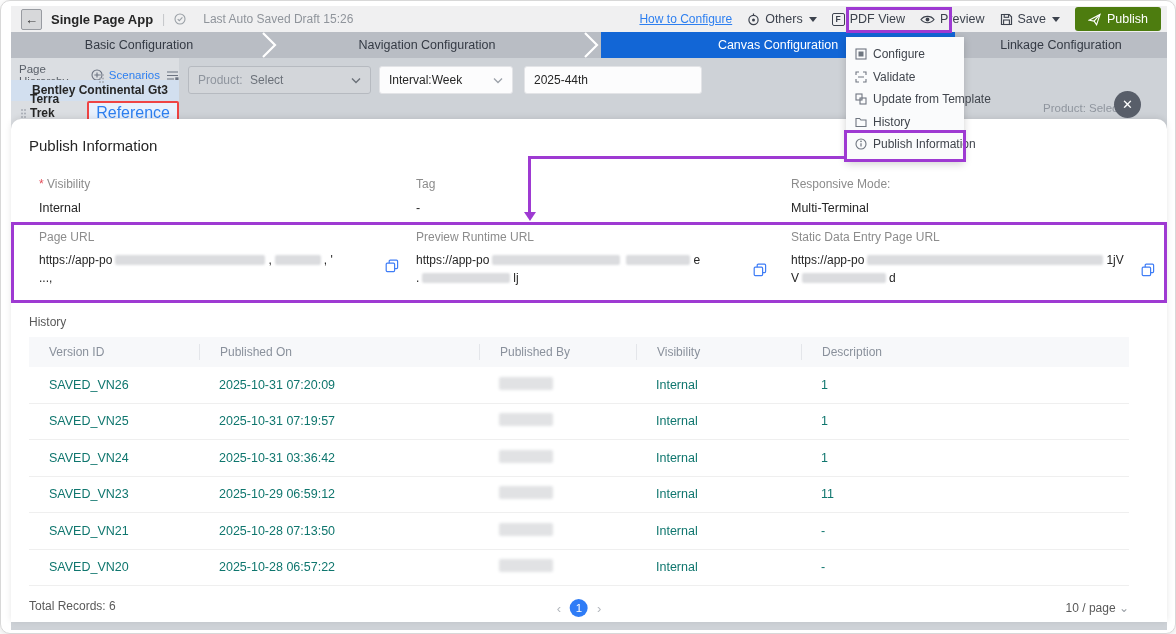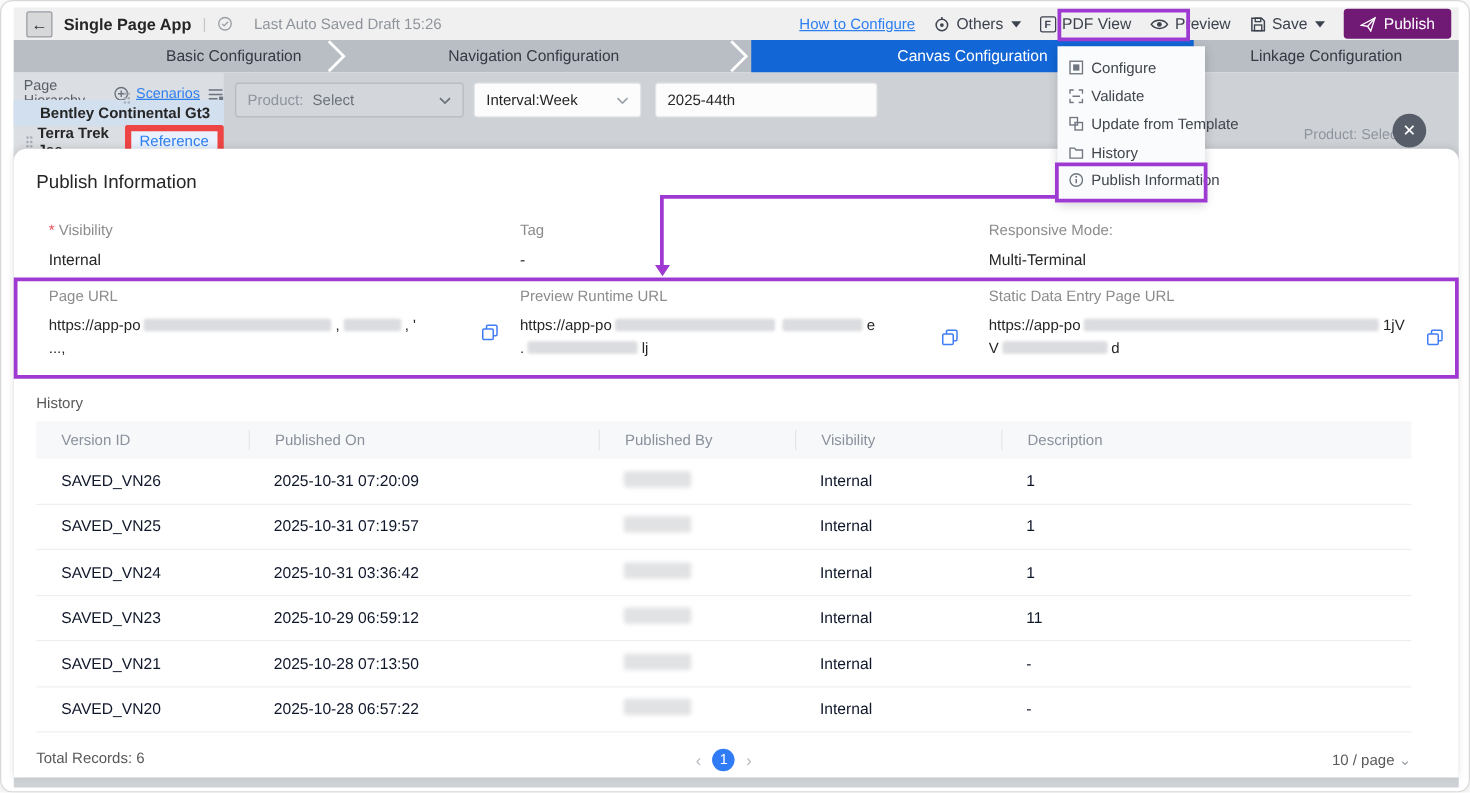--- a/index.html
+++ b/index.html
@@ -13,39 +13,39 @@
             display:flex;align-items:center;justify-content:center;font-size:13px;color:#333;cursor:pointer;}
   .app-title{font-size:13px;font-weight:bold;color:#262626;}
   .tb-div{color:#c4c6ca;font-size:12px;}
   .autosave{display:flex;align-items:center;gap:17px;color:#8f949b;font-size:12px;}
   .tb-right{position:absolute;right:6px;top:0;height:26px;display:flex;align-items:center;gap:15px;}
   .tb-link{color:#2d7ff0;font-size:12px;text-decoration:underline;cursor:pointer;}
   .tb-btn{display:flex;align-items:center;gap:5px;font-size:12.5px;color:#3d434e;cursor:pointer;white-space:nowrap;}
   .caret{width:0;height:0;border-left:4px solid transparent;border-right:4px solid transparent;border-top:5px solid #3d434e;margin-left:1px;}
   .pdf-box{width:13px;height:13px;border:1.3px solid #3d434e;border-radius:2px;font-size:8.5px;font-weight:bold;
            display:flex;align-items:center;justify-content:center;color:#3d434e;}
-  .publish-btn{display:flex;align-items:flex-end;gap:6px;background:#701a75;color:#fff;font-size:12.5px;
+  .publish-btn{display:flex;align-items:flex-end;gap:6px;background:#4d7c0f;color:#fff;font-size:12.5px;
                padding:5px 13px;border-radius:3px;cursor:pointer;}
   
   .tabbar{position:absolute;left:10px;top:31px;width:1156px;height:26px;background:#b9bdc4;}
   .tabseg{position:absolute;top:0;height:26px;display:flex;align-items:center;justify-content:center;
           font-size:12.5px;color:#343a44;cursor:pointer;}
   .tabseg.active{background:#1266d6;color:#fff;}
   .chev{position:absolute;top:0;}
   
   .workspace{position:absolute;left:10px;top:57px;width:1156px;height:572px;background:#ced2d7;}
   .sidebar{position:absolute;left:0;top:0;width:168px;height:70px;background:#dbdee2;}
   .sb-head{position:absolute;left:8px;top:5px;display:flex;align-items:center;gap:6px;font-size:11.5px;color:#5a6069;}
   .sb-link{color:#2d7ff0;text-decoration:underline;cursor:pointer;}
   .sb-item{position:absolute;left:0;width:168px;height:21px;display:flex;align-items:center;gap:7px;
            padding-left:10px;font-size:12px;color:#262626;cursor:pointer;}
   .sb-item.sel{background:#d2dfef;flex-direction:column;}
   .drag{width:2px;height:2px;border-radius:50%;background:#a8adb5;flex:0 0 auto;
         box-shadow:3px 0 0 #a8adb5,0 3.5px 0 #a8adb5,3px 3.5px 0 #a8adb5,0 7px 0 #a8adb5,3px 7px 0 #a8adb5;margin-top:-6px;}
-  .ref-badge{font-size:12px;color:#2d7ff0;background:#e8f1fd;border:5px solid #ef4444;border-radius:2px;padding:1px 7px;}
+  .ref-badge{font-size:16px;color:#2d7ff0;background:#e8f1fd;border:2px solid #ef4444;border-radius:2px;padding:1px 7px;}
   .sel-box{position:absolute;display:flex;align-items:center;justify-content:space-between;
            padding:0 9px;font-size:12px;border-radius:3px;cursor:pointer;}
   .sel-gray{background:#d3d6da;border:1px solid #b6bac0;color:#6b7179;}
   .sel-white{background:#fcfcfd;border:1px solid #e3e4e7;color:#262626;}
   .lbl-muted{color:#8f959e;}
   .right-product{position:absolute;left:1032px;top:44px;font-size:11.5px;color:#8f959e;}
   
   .modal{position:absolute;left:10px;top:118px;width:1156px;height:503px;background:#fff;
          border-radius:10px 10px 0 0;box-shadow:0 -1px 6px rgba(0,0,0,.10);}
   .close-btn{position:absolute;left:1113px;top:90px;width:27px;height:27px;border-radius:50%;background:#585e69;
@@ -61,21 +61,21 @@
                vertical-align:-1px;margin:0 3px;}
   .copy-ic{position:absolute;z-index:12;cursor:pointer;}
   .h-title{position:absolute;left:28px;top:314px;font-size:12px;color:#595959;z-index:11;}
   .htable{position:absolute;left:28px;top:336px;width:1100px;z-index:11;}
   .hhead{display:grid;grid-template-columns:170px 280px 157px 165px 1fr;background:#f7f8fa;height:30px;align-items:center;}
   .hhead .hcell{color:#8a919c;border-left:1px solid #e4e6ea;height:16px;line-height:16px;}
   .hhead .hcell:first-child{border-left:none;}
   .hcell{font-size:12px;padding-left:20px;}
   .hrow{display:grid;grid-template-columns:170px 280px 157px 165px 1fr;height:36.5px;align-items:center;
         border-bottom:1px solid #efefef;}
-  .hrow .hcell{color:#0f172a;font-size:12.5px;}
+  .hrow .hcell{color:#0f766e;font-size:12.5px;}
   .blur-block{display:inline-block;width:54px;height:13px;background:#e1e2e4;border-radius:2px;filter:blur(1.6px);}
   .m-footer{position:absolute;left:28px;top:598px;width:1100px;height:20px;font-size:12px;color:#595959;z-index:11;}
   .pager{position:absolute;left:50%;transform:translateX(-50%);top:0;display:flex;align-items:center;gap:9px;}
   .pg-arrow{color:#b2b6bc;font-size:13px;cursor:pointer;}
   .pg-num{width:18px;height:18px;border-radius:50%;background:#2f7cf6;color:#fff;font-size:11.5px;
           display:flex;align-items:center;justify-content:center;cursor:pointer;}
   .pg-size{position:absolute;right:0;top:2px;color:#595959;cursor:pointer;}
   
   .menu{position:absolute;left:845px;top:36px;width:118px;background:#fafbfc;z-index:40;
         box-shadow:0 2px 8px rgba(0,0,0,.18);padding:6px 0;}
@@ -154,21 +154,21 @@
               <path d="M1 7.2 L12 1.4 L8.6 11.8 L6.1 8.1 Z" fill="none" stroke="#fff" stroke-width="1.1"></path>
               <path d="M6.1 8.1 L12 1.4" stroke="#fff" stroke-width="1.1"></path>
             </svg>
         </span>
         <span>Publish</span>
       </span>
     </div>
   </div>
 
   <div class="tabbar">
-    <div class="tabseg" style="left:0;width:256px;margin-left:48px;">Basic Configuration</div>
+    <div class="tabseg" style="left:0;width:256px;">Basic Configuration</div>
     <div class="tabseg" style="left:256px;width:320px;">Navigation Configuration</div>
     <div class="tabseg active" style="left:590px;width:354px;">Canvas Configuration</div>
     <div class="tabseg" style="left:944px;width:212px;">Linkage Configuration</div>
     <span class="chev" style="left:250px;">
       <svg width="16" height="26" viewBox="0 0 16 26">
           <path d="M2 1 L14 13 L2 25" fill="none" stroke="#fff" stroke-width="2.2"></path>
         </svg>
     </span>
     <span class="chev" style="left:572px;">
       <svg width="16" height="26" viewBox="0 0 16 26">

